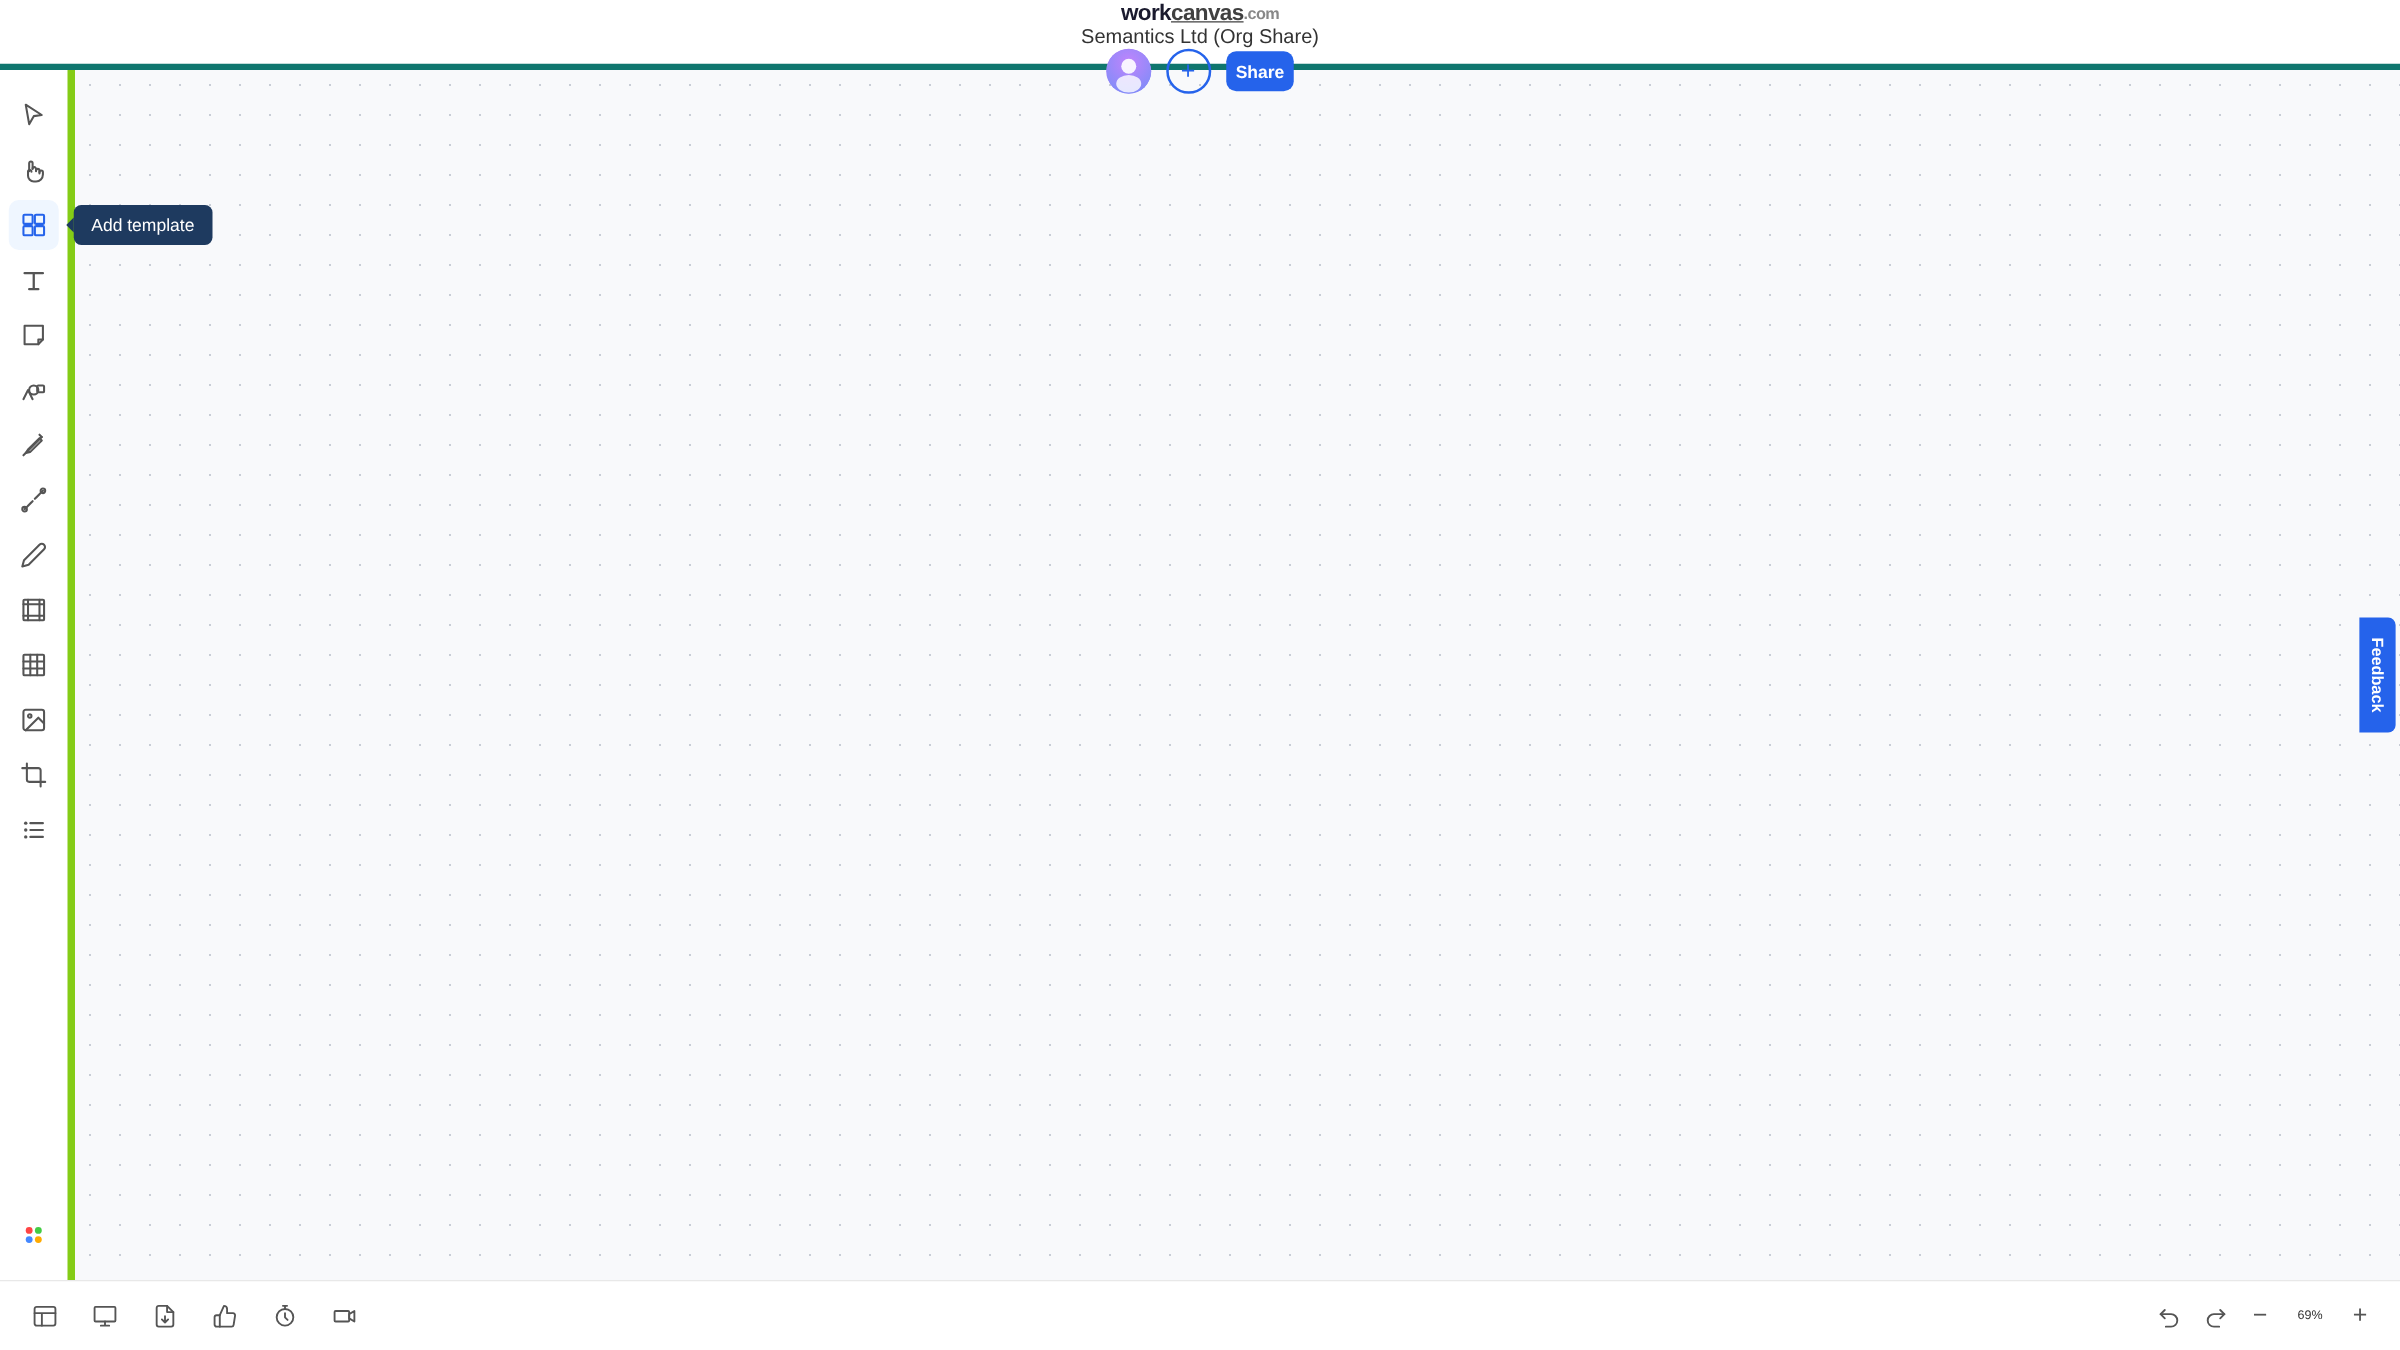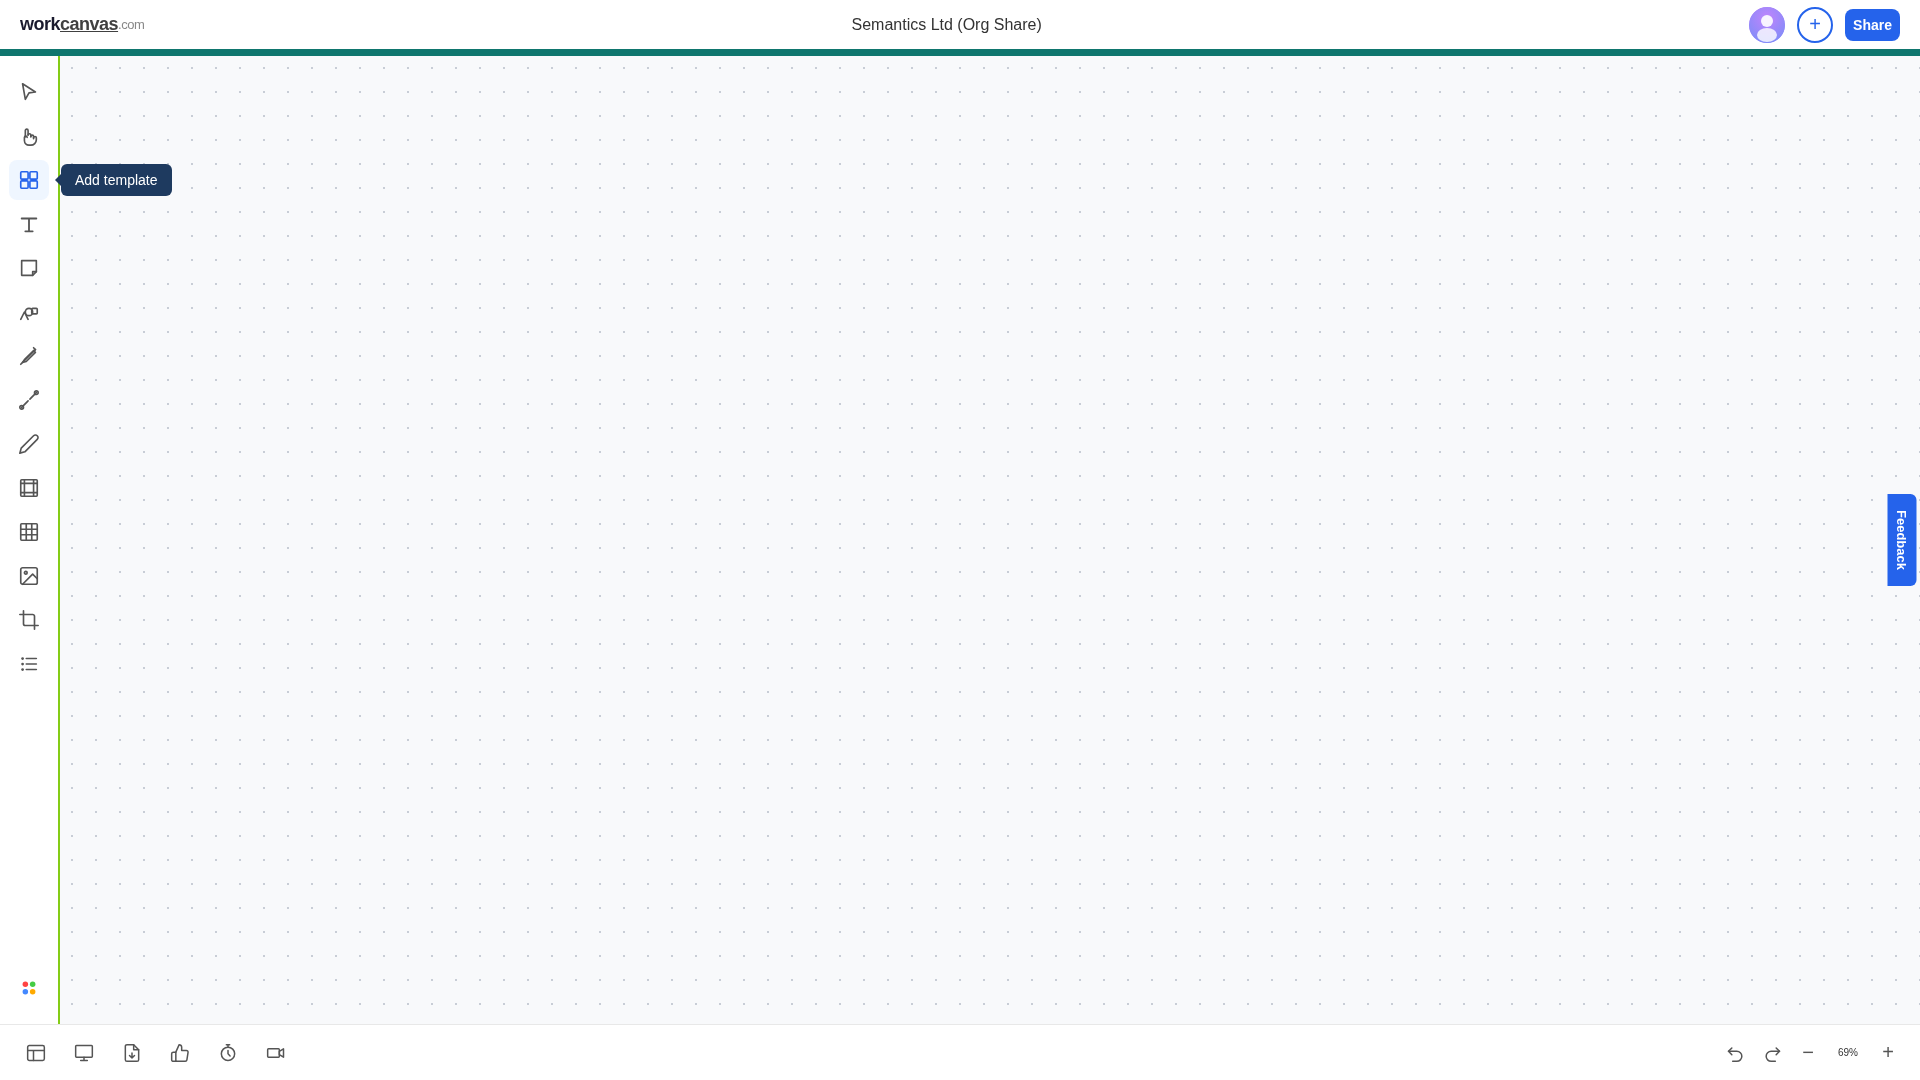--- a/index.html
+++ b/index.html
@@ -11,38 +11,39 @@
       overflow: hidden;
       position: relative;
     }
 
     
     .header {
       position: fixed;
       top: 0; left: 0; right: 0;
       height: 56px;
       background: #ffffff;
-      border-bottom: 7px solid #0f766e;
+      border-bottom: 5px solid #0f766e;
       display: flex;
       align-items: center;
       justify-content: space-between;
       padding: 0 20px;
       z-index: 100;
+      flex-direction: column;
     }
     .header-logo {
       display: flex;
       align-items: center;
       font-size: 18px;
       font-weight: 700;
       color: #1a1a2e;
       letter-spacing: -0.5px;
     }
     .logo-work { color: #1a1a2e; }
     .logo-canvas { color: #404040; text-decoration: underline; }
-    .logo-com { color: #888; font-weight: 400; font-size: 13px; }
+    .logo-com { color: #888; font-weight: 700; font-size: 13px; }
     .header-title {
       font-size: 16px;
       font-weight: 500;
       color: #333;
     }
     .header-actions {
       display: flex;
       align-items: center;
       gap: 12px;
     }
@@ -85,21 +86,21 @@
     }
 
     
     .sidebar {
       position: fixed;
       top: 56px;
       left: 0;
       width: 60px;
       bottom: 56px;
       background: #ffffff;
-      border-right: 2px solid #84cc16;
+      border-right: 6px solid #84cc16;
       display: flex;
       flex-direction: column;
       align-items: center;
       padding: 16px 0;
       gap: 4px;
       z-index: 90;
     }
     .sidebar-tool {
       width: 40px;
       height: 40px;

